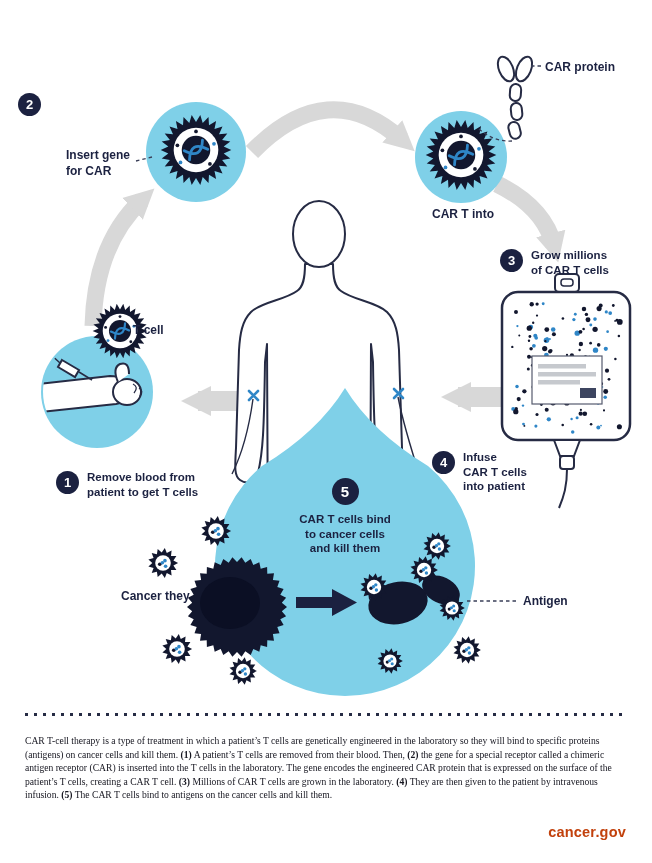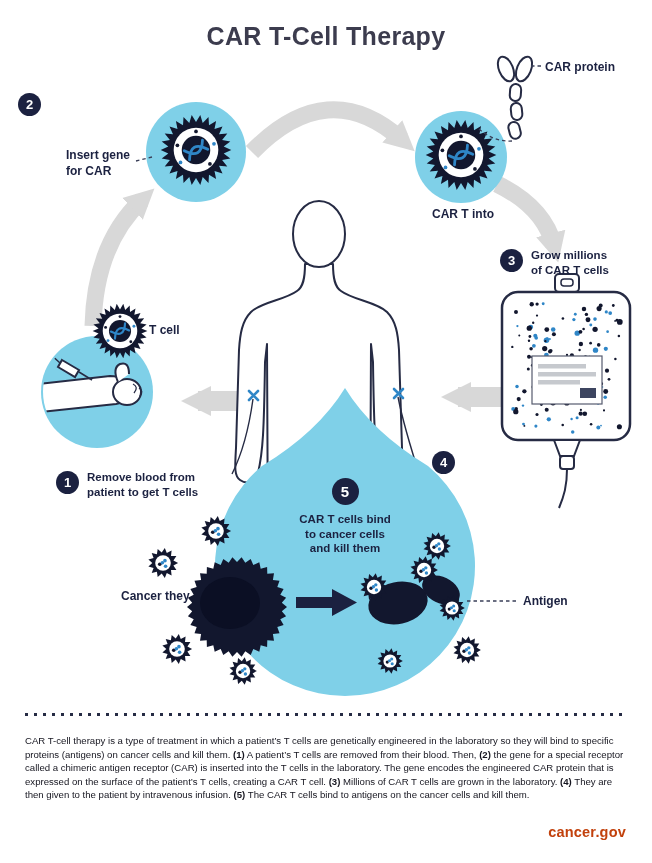--- a/index.html
+++ b/index.html
@@ -18,39 +18,38 @@
          color:#fff;font-weight:bold;font-size:13px;display:flex;align-items:center;
          justify-content:center;margin-top:1px}
   .badge-lg{width:27px;height:27px;font-size:15px;margin-top:0}
   .step-label{font-weight:bold;color:var(--navy);font-size:11.5px;line-height:1.28;white-space:pre-line}
   .step5{position:absolute;display:flex;flex-direction:column;align-items:center;gap:7px;text-align:center}
   .lbl{position:absolute;font-weight:bold;color:var(--navy);font-size:12px;line-height:1.3;white-space:pre-line}
   .dotted-sep{position:absolute;left:24px;top:712px;width:604px;height:5px;
       background-image:radial-gradient(circle at 2.5px 2.5px,#262b44 1.7px,transparent 2px);
       background-size:9px 5px;background-repeat:repeat-x}
   .caption{position:absolute;left:25px;top:734px;width:602px;margin:0;
-      font-family:Liberation Sans, sans-serif;font-size:9.6px;line-height:1.42;color:#15151f}
+      font-family:Liberation Serif, serif;font-size:9.6px;line-height:1.42;color:#15151f}
   .caption b{font-weight:bold}
   .brand{position:absolute;right:26px;top:824px;font-size:14.5px;font-weight:bold;
       color:#c2410c;letter-spacing:.2px}
   .garrow{stroke:var(--gray);stroke-width:17;fill:none}
   .garrow-straight{stroke:var(--gray);stroke-width:20;fill:none}
   .body-line{fill:#fff;stroke:#262b44;stroke-width:2;stroke-linejoin:round}
   .tube{fill:none;stroke:#262b44;stroke-width:1.4}
   .xmark{stroke:var(--blue);stroke-width:2.6;stroke-linecap:round;fill:none}
   .dash{fill:none;stroke:#3a3f58;stroke-width:1.3;stroke-dasharray:3.5 3}
   .wn{fill:#fff;stroke:#262b44;stroke-width:2}
   .bagline{fill:#c6c9ce}
 </style>
 </head>
 <body>
 
 <div class="page">
 
-  <div class="title">CAR T-Cell Therapy</div>
 
   <svg class="diagram" viewBox="0 0 652 863" aria-hidden="true">
     <defs>
       <marker id="mgray" markerUnits="userSpaceOnUse" markerWidth="40" markerHeight="40" refX="13" refY="20" orient="auto">
         <path d="M0,5 L30,20 L0,35 Z" fill="#d8d8d8"></path>
       </marker>
       <clipPath id="bagclip">
           <rect x="8" y="26" width="116" height="136" rx="12"></rect>
         </clipPath>
       <clipPath id="armclip">
@@ -374,34 +373,37 @@
   </div>
 
   <div class="step" style="left:500px;top:248px">
     <span class="badge">3</span>
     <span class="step-label">Grow millions
 of CAR T cells</span>
   </div>
 
   <div class="step" style="left:432px;top:450px">
     <span class="badge">4</span>
+    <span class="step-label">Infuse
+CAR T cells
+into patient</span>
   </div>
 
   <div class="step5" style="left:262px;top:478px;width:166px">
     <span class="badge badge-lg">5</span>
     <span class="step-label">CAR T cells bind
 to cancer cells
 and kill them</span>
   </div>
 
   <div class="lbl" style="left:66px;top:148px">Insert gene
 for CAR</div>
   <div class="lbl" style="left:545px;top:60px">CAR protein</div>
   <div class="lbl" style="left:432px;top:207px">CAR T into</div>
-  <div class="lbl" style="left:149px;top:323px">T cell</div>
+  <div class="lbl" style="left:133px;top:323px">T cell</div>
   <div class="lbl" style="left:121px;top:589px">Cancer they</div>
   <div class="lbl" style="left:523px;top:594px">Antigen</div>
 
   <div class="dotted-sep"></div>
   <p class="caption"><span>CAR T-cell therapy is a type of treatment in which a patient’s T cells are genetically engineered in the laboratory so they will bind to specific proteins (antigens) on cancer cells and kill them. </span><b>(1)</b><span> A patient’s T cells are removed from their blood. Then, </span><b>(2)</b><span> the gene for a special receptor called a chimeric antigen receptor (CAR) is inserted into the T cells in the laboratory. The gene encodes the engineered CAR protein that is expressed on the surface of the patient’s T cells, creating a CAR T cell. </span><b>(3)</b><span> Millions of CAR T cells are grown in the laboratory. </span><b>(4)</b><span> They are then given to the patient by intravenous infusion. </span><b>(5)</b><span> The CAR T cells bind to antigens on the cancer cells and kill them.</span></p>
   <div class="brand">cancer.gov</div>
 
 </div>
 
 </body></html>

